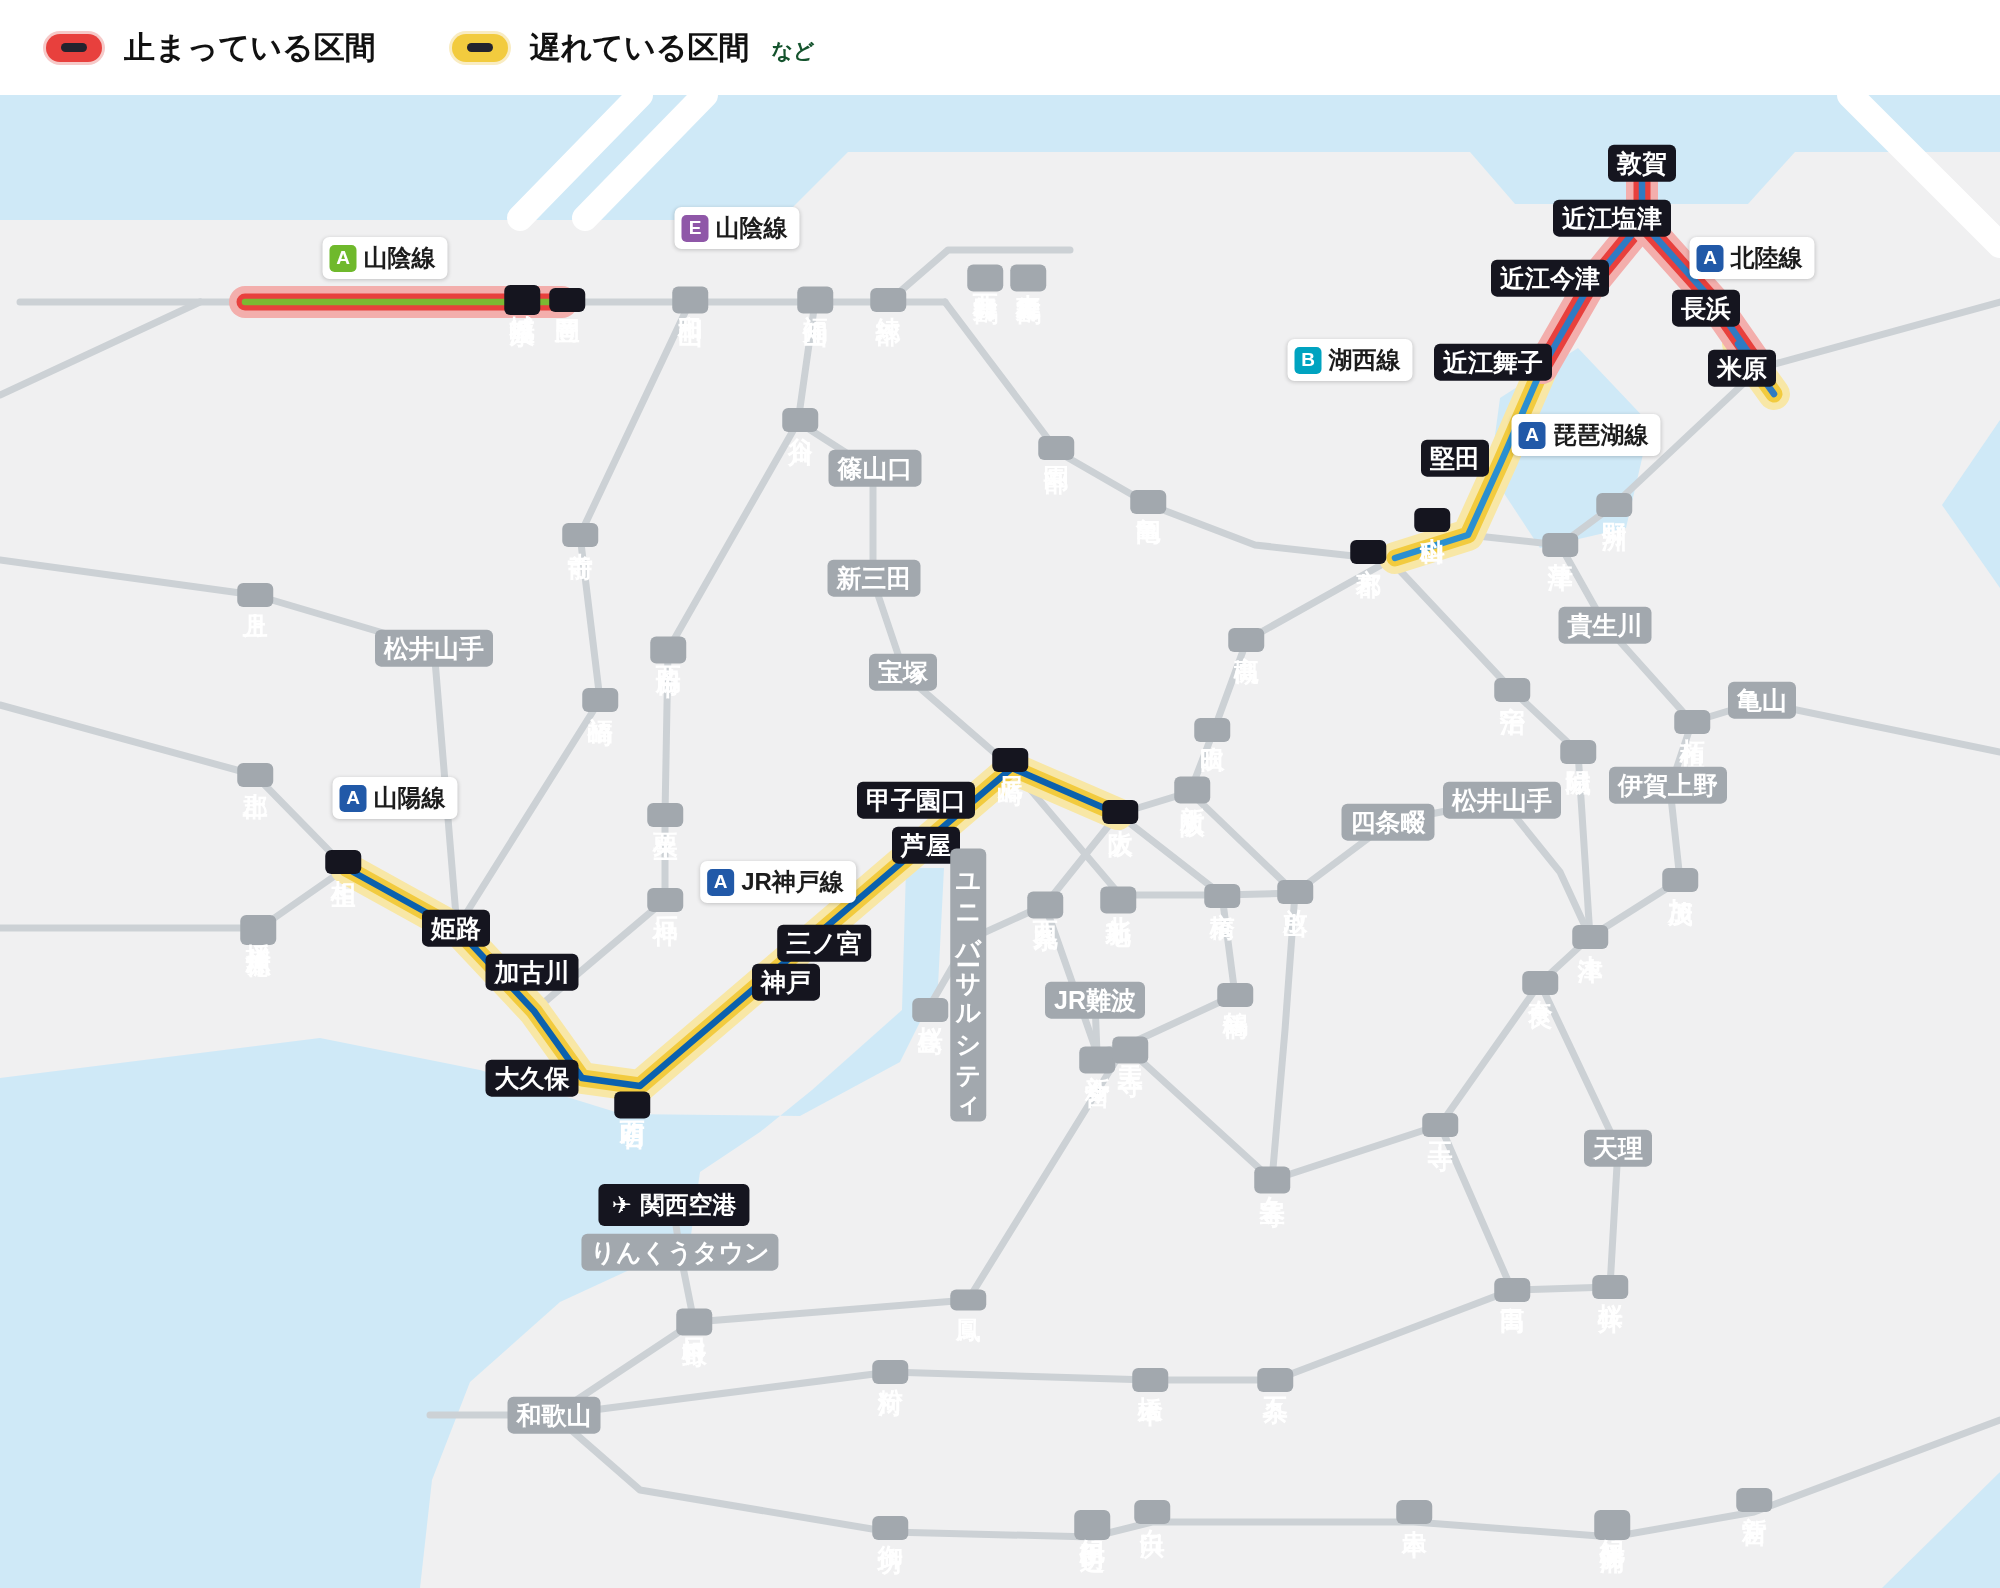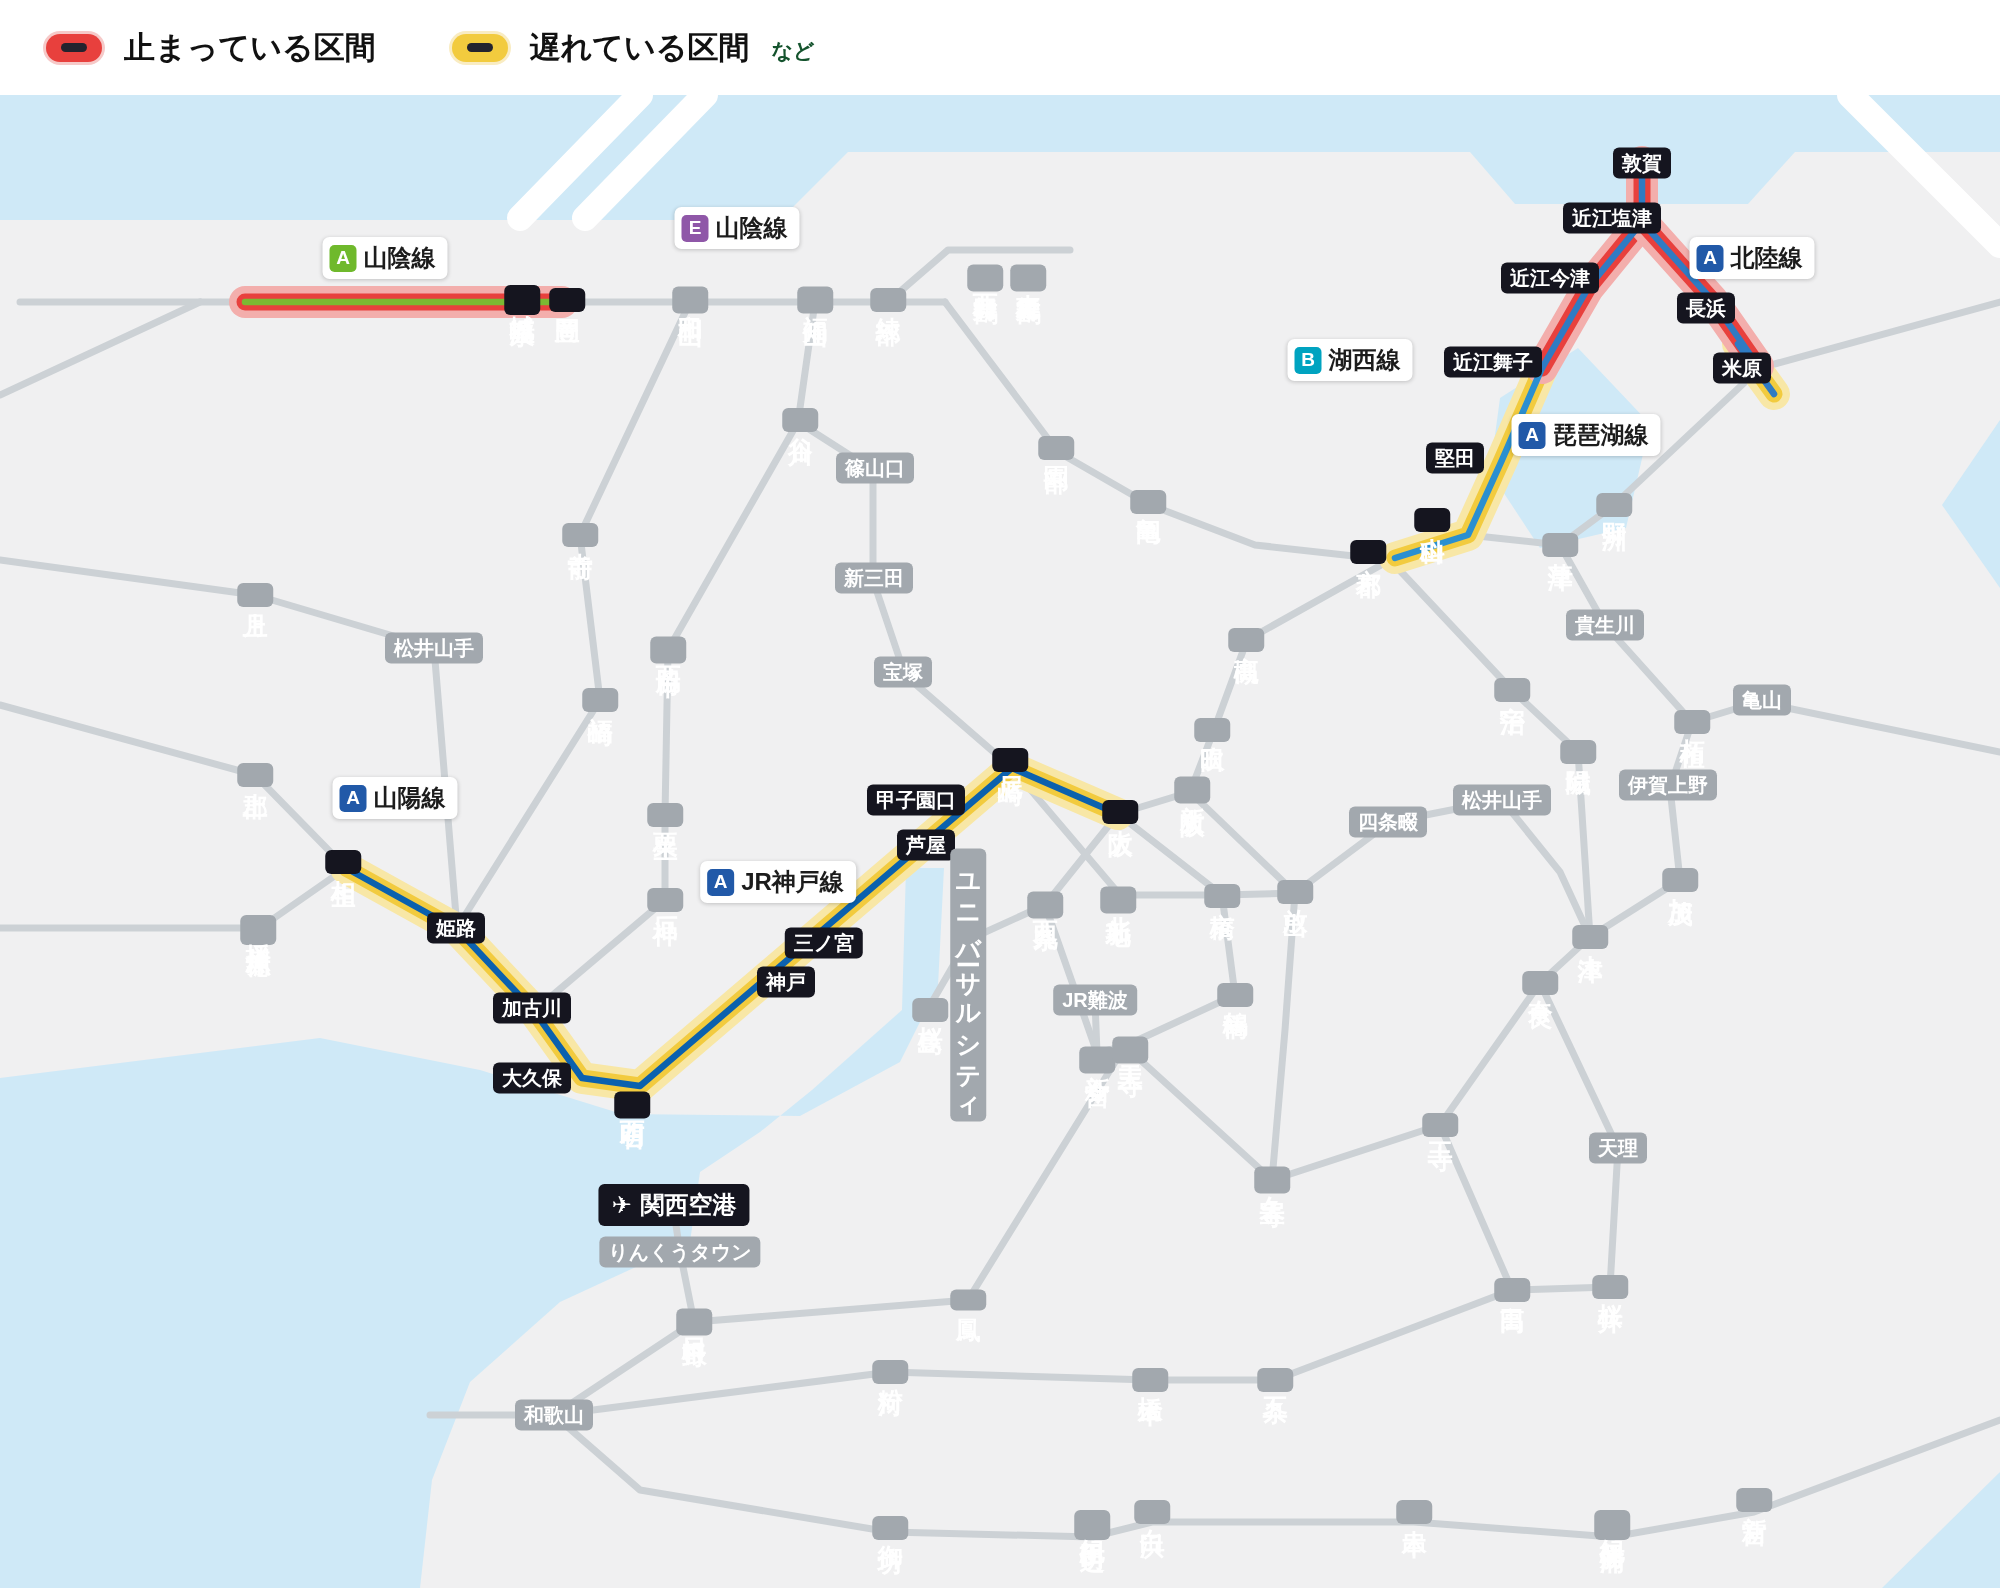--- a/index.html
+++ b/index.html
@@ -12,21 +12,21 @@
   .pill.red{background:#e8403d;box-shadow:0 0 0 3px #f6c9c8}
   .pill.yellow{background:#f2cb3e;box-shadow:0 0 0 3px #f9ecc2}
   .pill .bar{width:26px;height:9px;border-radius:5px;background:#23232e}
   .legend-text{font-size:31px;font-weight:700;color:#111}
   .legend-suffix{font-size:21px;font-weight:700;color:#14532d;align-self:flex-end;padding-bottom:4px}
   .map{position:absolute;inset:0;z-index:1}
   #map-svg{position:absolute;inset:0;width:100%;height:100%;display:block}
   #labels,#badges{position:absolute;inset:0;pointer-events:none}
   .st{position:absolute;transform:translate(-50%,-50%);color:#fff;font-weight:700;border-radius:6px;
       white-space:nowrap;z-index:3}
-  .st.h{padding:4px 9px;font-size:20px;line-height:1.15}
+  .st.h{padding:4px 9px;font-size:25px;line-height:1.15}
   .st.v{writing-mode:vertical-rl;text-orientation:upright;padding:9px 4px;font-size:25px;
         letter-spacing:3px;line-height:1.1}
   .sb{background:#15151f}
   .sg{background:#a2a8ae}
   .badge{position:absolute;transform:translate(-50%,-50%);background:#fff;border-radius:7px;display:flex;
          align-items:center;gap:7px;padding:5px 12px 5px 7px;font-size:24px;font-weight:700;color:#1c1c1c;
          box-shadow:0 1px 4px rgba(0,0,0,.2);z-index:4;white-space:nowrap}
   .badge .sq{width:27px;height:27px;border-radius:5px;display:flex;align-items:center;justify-content:center;
              color:#fff;font-size:19px;font-weight:800;flex:none}
   .airport{position:absolute;transform:translate(-50%,-50%);background:#15151f;color:#fff;border-radius:6px;
@@ -125,21 +125,21 @@
         <div class="st sb h" style="left: 1612px; top: 218px;">近江塩津</div>
         <div class="st sb h" style="left: 1550px; top: 278px;">近江今津</div>
         <div class="st sb h" style="left: 1493px; top: 362px;">近江舞子</div>
         <div class="st sb h" style="left: 1706px; top: 308px;">長浜</div>
         <div class="st sb h" style="left: 1742px; top: 368px;">米原</div>
         <div class="st sb h" style="left: 1455px; top: 458px; border-radius: 6px;">堅田</div>
         <div class="st sb v" style="left: 1432px; top: 520px;">山科</div>
         <div class="st sb v" style="left: 1368px; top: 552px;">京都</div>
         <div class="st sb v" style="left: 343px; top: 862px;">相生</div>
         <div class="st sb h" style="left: 456px; top: 928px;">姫路</div>
-        <div class="st sb h" style="left: 532px; top: 1008px; font-family: Liberation Serif, serif;">加古川</div>
+        <div class="st sb h" style="left: 532px; top: 972px;">加古川</div>
         <div class="st sb h" style="left: 532px; top: 1078px;">大久保</div>
         <div class="st sb v" style="left: 632px; top: 1105px;">西明石</div>
         <div class="st sb h" style="left: 786px; top: 982px;">神戸</div>
         <div class="st sb h" style="left: 824px; top: 943px;">三ノ宮</div>
         <div class="st sb h" style="left: 926px; top: 845px;">芦屋</div>
         <div class="st sb h" style="left: 916px; top: 800px;">甲子園口</div>
         <div class="st sb v" style="left: 1010px; top: 760px;">尼崎</div>
         <div class="st sb v" style="left: 1120px; top: 812px;">大阪</div>
         <div class="st sg v" style="left: 690px; top: 300px;">和田山</div>
         <div class="st sg v" style="left: 815px; top: 300px;">福知山</div>

